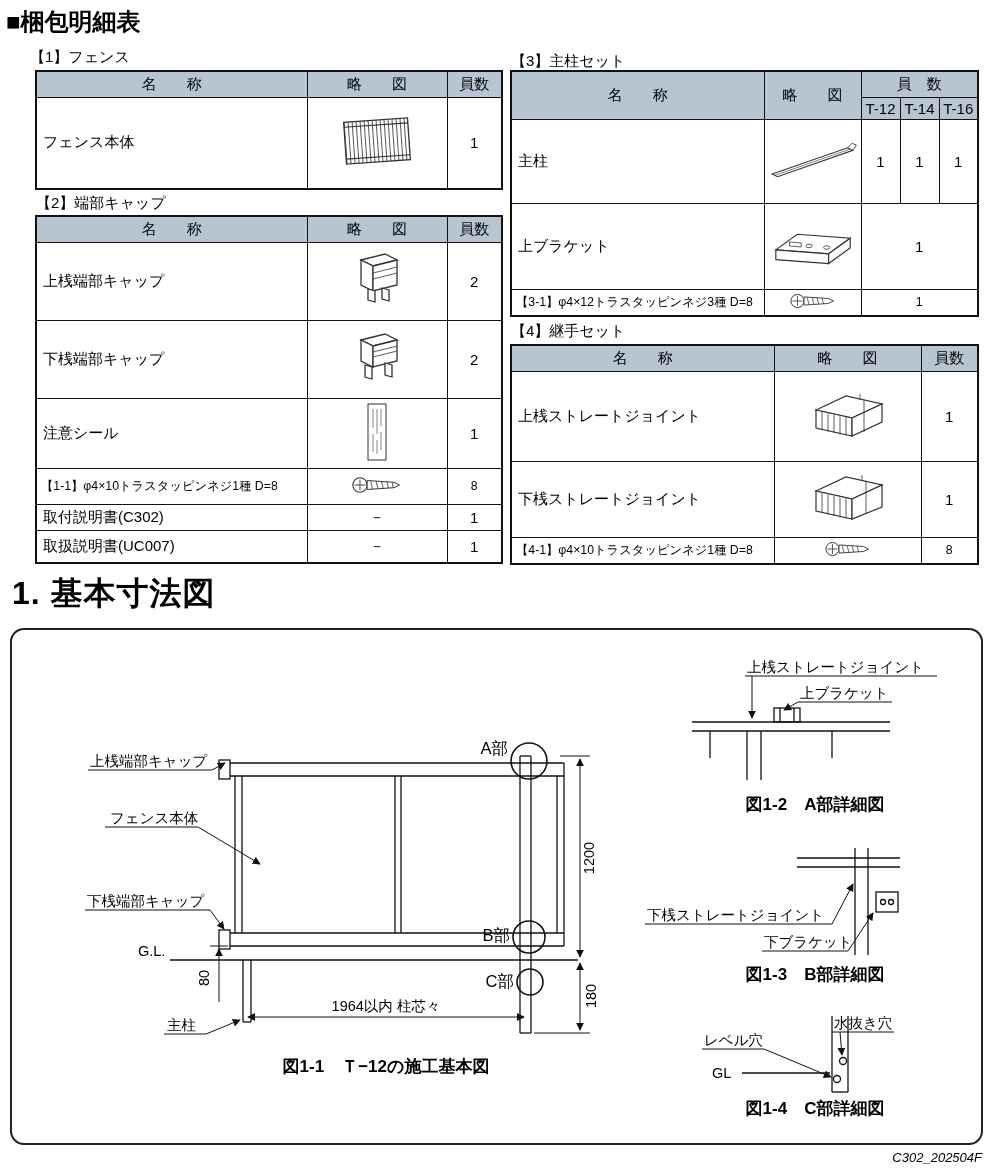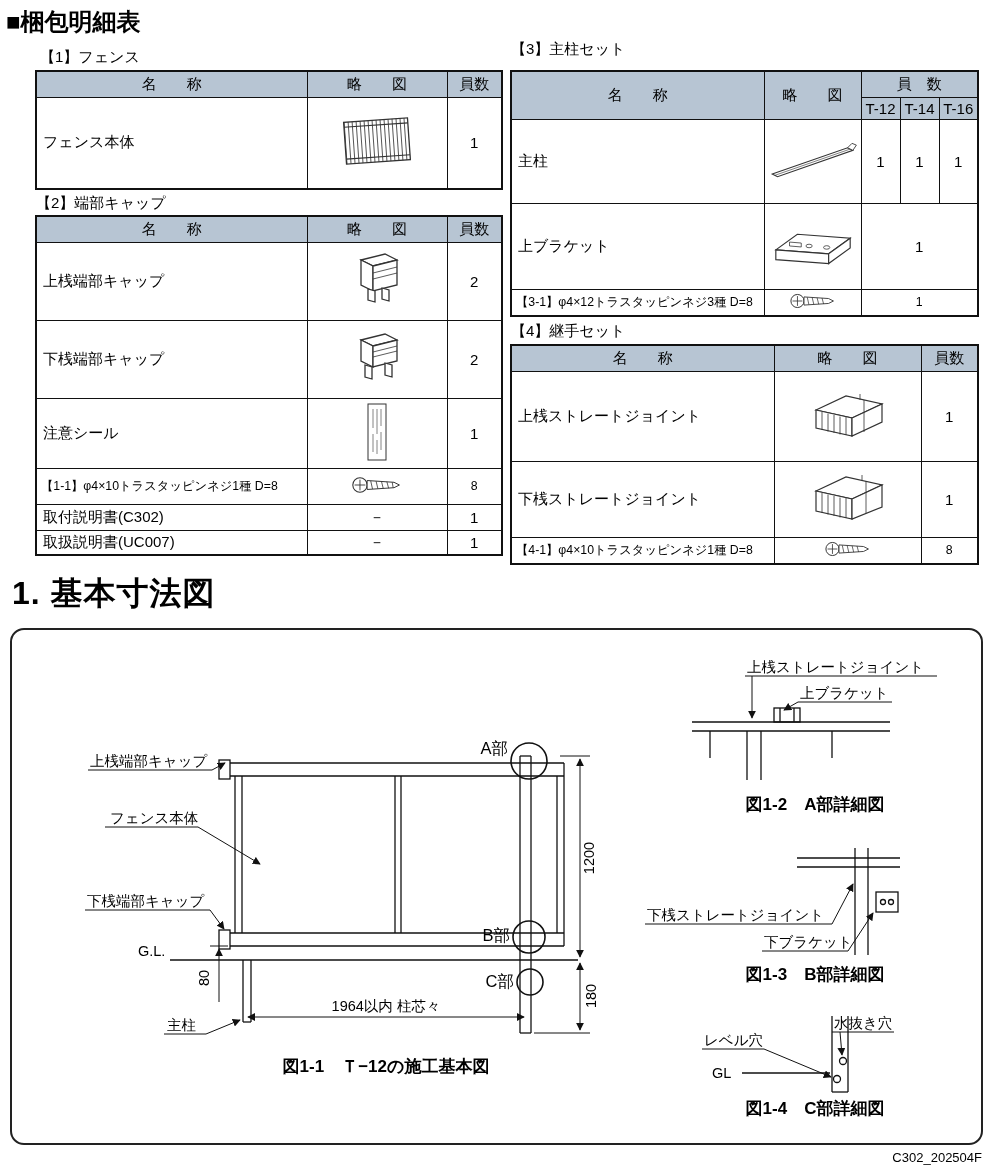--- a/index.html
+++ b/index.html
@@ -12,31 +12,31 @@
   table.t th { background:#b7c5d3; font-weight:normal; text-align:center; padding:2px 2px; }
   th.sub { font-size:12px; padding:1px 0; }
   td.name { text-align:left; padding:2px 6px; }
   td.qty { text-align:center; font-size:16px; }
   td.sketch { text-align:center; padding:2px; }
   tr.small td { font-size:12.3px; }
   tr.small td.name { padding:1px 4px; }
   .section-title { position:absolute; left:12px; top:572px; font-size:32px; font-weight:bold; letter-spacing:1px; }
   .diagram-box { position:absolute; left:10px; top:628px; width:973px; height:517px; border:2.5px solid #222; border-radius:14px; }
   .diagram-box svg.diag { position:absolute; left:0; top:0; }
-  .doc-code { position:absolute; right:18px; top:1150px; font-size:13px; }
+  .doc-code { position:absolute; right:18px; top:1150px; font-size:13px;font-style:italic; }
   svg text { font-family:"Liberation Sans","DejaVu Sans",sans-serif; }
 </style>
 </head>
 <body>
 
 <div class="page">
 
   <h1 class="main-title">■梱包明細表</h1>
 
-  <div class="tcap" style="left:40px; top:48px;">【1】フェンス</div>
+  <div class="tcap" style="left:30px; top:48px;">【1】フェンス</div>
   <table class="t" style="left:35px; top:70px; width:466px;">
     <colgroup>
         <col style="width:271px">
         <col style="width:140px">
         <col style="width:55px">
       </colgroup>
     <tbody>
         <tr style="height:26px;">
       <th>名　　称</th>
       <th>略　　図</th>
@@ -148,29 +148,29 @@
           </g>
         </svg>
       </td>
       <td class="qty">8</td>
     </tr>
     <tr style="height:26px;">
       <td class="name">取付説明書(C302)</td>
       <td class="sketch">－</td>
       <td class="qty">1</td>
     </tr>
-    <tr style="height:24px;">
+    <tr style="height:33px;">
       <td class="name">取扱説明書(UC007)</td>
       <td class="sketch">－</td>
       <td class="qty">1</td>
     </tr>
   </tbody>
     </table>
 
-  <div class="tcap" style="left:511px; top:40px;">【3】主柱セット</div>
+  <div class="tcap" style="left:511px; top:52px;">【3】主柱セット</div>
   <table class="t" style="left:510px; top:70px; width:467px;">
     <colgroup>
         <col style="width:253px">
         <col style="width:97px">
         <col style="width:39px">
         <col style="width:39px">
         <col style="width:39px">
       </colgroup>
     <tbody>
         <tr style="height:26px;">

